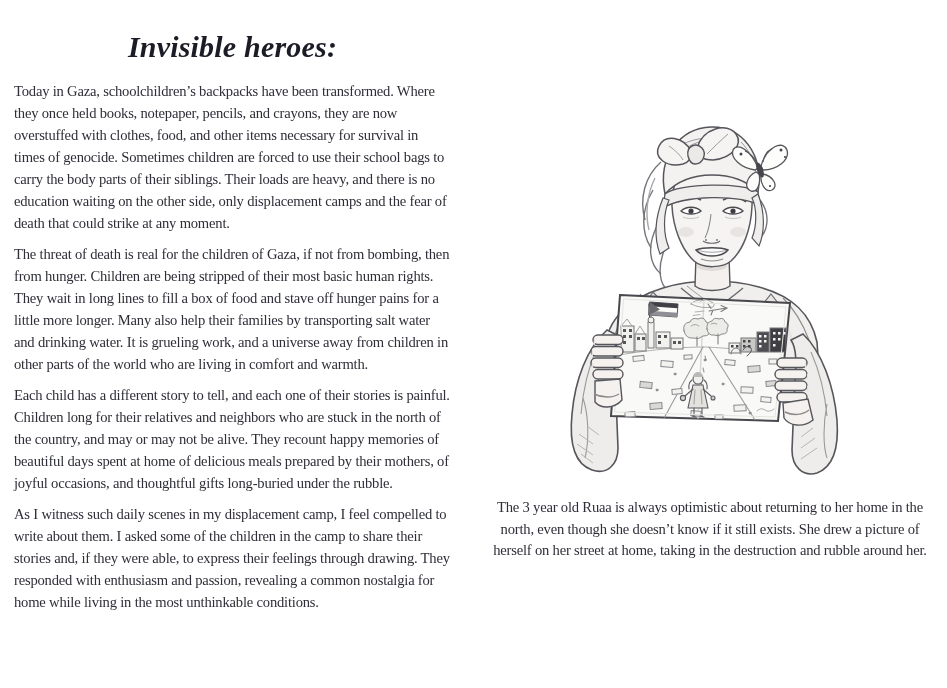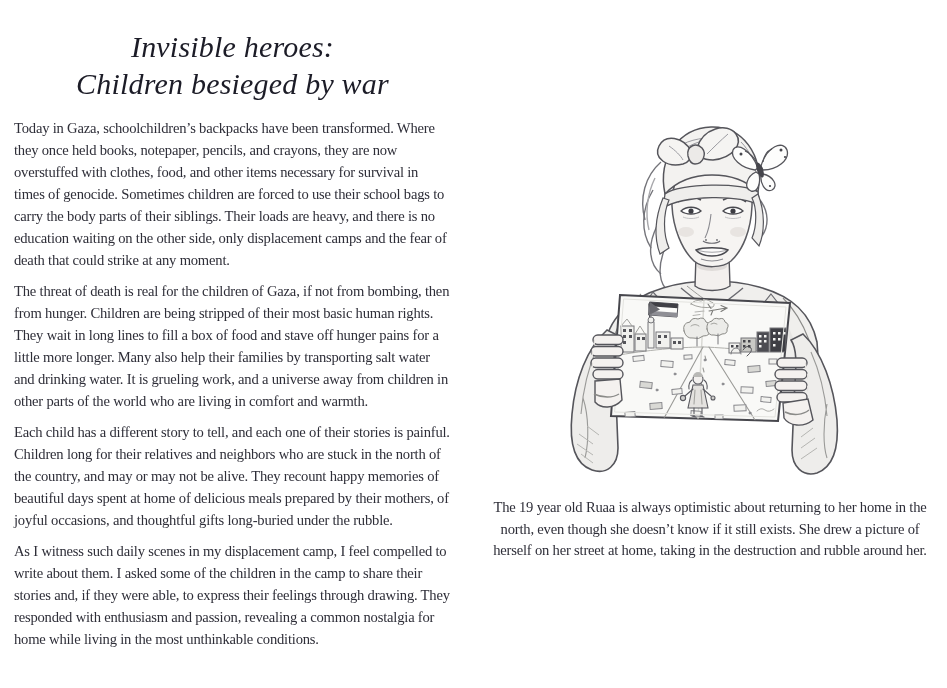--- a/index.html
+++ b/index.html
@@ -17,21 +17,21 @@
   .title{
     margin:0 0 15px 0;
     text-align:center;
     font-style:italic;
     font-weight:normal;
     font-size:30px;
     line-height:37px;
     color:#1c1c27;
     letter-spacing:.2px;
   }
-  .title .t-line{display:block;}
+  .title .t-line{display:block;font-weight:bold;}
   .left-col p{
     margin:0 0 9px 0;
     font-size:14.6px;
     line-height:22px;
     letter-spacing:-0.2px;
   }
   .right-col{
     position:absolute;left:473px;top:0;width:474px;height:688px;margin:0;
   }
   .illustration{
@@ -48,21 +48,20 @@
   svg *{vector-effect:none;}
 </style>
 </head>
 <body>
 
 <div class="page">
 
   <div class="left-col">
     <h1 class="title">
       <span class="t-line">Invisible heroes:</span>
-      <span class="t-line">Children besieged by war</span>
     </h1>
     <p>Today in Gaza, schoolchildren’s backpacks have been transformed. Where they once held books, notepaper, pencils, and crayons, they are now overstuffed with clothes, food, and other items necessary for survival in times of genocide. Sometimes children are forced to use their school bags to carry the body parts of their siblings. Their loads are heavy, and there is no education waiting on the other side, only displacement camps and the fear of death that could strike at any moment.</p>
     <p>The threat of death is real for the children of Gaza, if not from bombing, then from hunger. Children are being stripped of their most basic human rights. They wait in long lines to fill a box of food and stave off hunger pains for a little more longer. Many also help their families by transporting salt water and drinking water. It is grueling work, and a universe away from children in other parts of the world who are living in comfort and warmth.</p>
     <p>Each child has a different story to tell, and each one of their stories is painful. Children long for their relatives and neighbors who are stuck in the north of the country, and may or may not be alive. They recount happy memories of beautiful days spent at home of delicious meals prepared by their mothers, of joyful occasions, and thoughtful gifts long-buried under the rubble.</p>
     <p>As I witness such daily scenes in my displacement camp, I feel compelled to write about them. I asked some of the children in the camp to share their stories and, if they were able, to express their feelings through drawing. They responded with enthusiasm and passion, revealing a common nostalgia for home while living in the most unthinkable conditions.</p>
   </div>
 
   <figure class="right-col">
     <div class="illustration">
       <svg viewBox="0 0 320 390" width="320" height="390">
@@ -303,16 +302,16 @@
           <rect x="232" y="260" width="30" height="9.5" rx="4.7"></rect>
           <rect x="230" y="271.5" width="32" height="9.5" rx="4.7"></rect>
           <rect x="230" y="283" width="32" height="9.5" rx="4.7"></rect>
           <rect x="232" y="294.5" width="30" height="9.5" rx="4.7"></rect>
           <path d="M238,305 L263,301 L268,322 C258,330 244,328 239,320 Z"></path>
           <path d="M240,314 C248,318 258,317 264,312" fill="none" stroke="#8a8a88"></path>
           <path d="M260,264 q3,3 0,7 M262,275 q3,3 0,7 M262,287 q3,3 0,7" fill="#e4e1de" stroke="none"></path>
         </g>
       </svg>
     </div>
-    <figcaption class="caption">The 19 year old Ruaa is always optimistic about returning to her home in the north, even though she doesn’t know if it still exists. She drew a picture of herself on her street at home, taking in the destruction and rubble around her.</figcaption>
+    <figcaption class="caption">The 3 year old Ruaa is always optimistic about returning to her home in the north, even though she doesn’t know if it still exists. She drew a picture of herself on her street at home, taking in the destruction and rubble around her.</figcaption>
   </figure>
 
 </div>
 
 </body></html>

